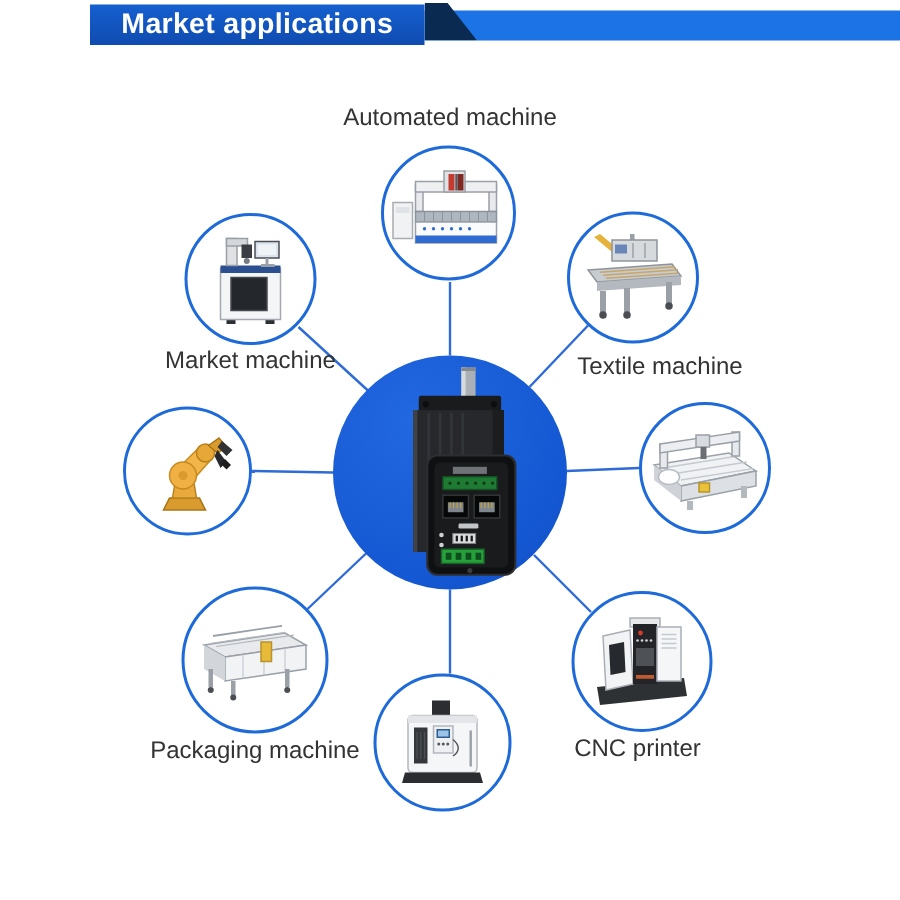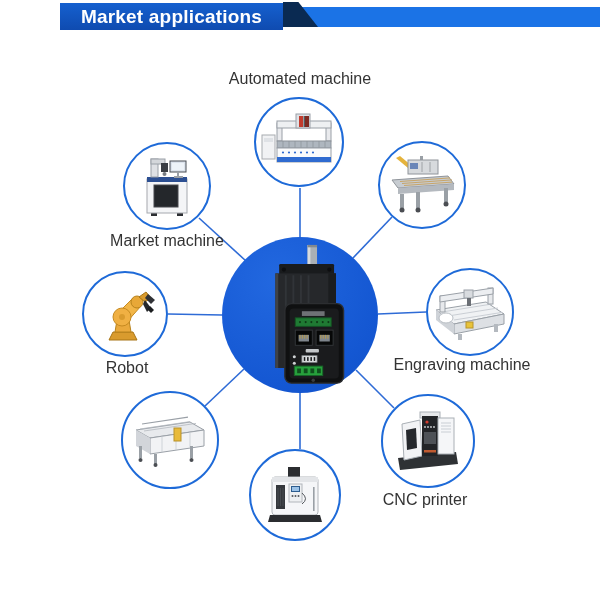--- a/index.html
+++ b/index.html
@@ -187,73 +187,73 @@
       <path d="M14 27.5l50 -3.6 M16 29.5l50 -3.6 M18 31.5l48 -3.4" stroke="#c8a569" stroke-width="1"></path>
       <polygon points="12,34 68,30 68,36 12,40" fill="#b4b9bf"></polygon>
       <rect x="14" y="40" width="4" height="14" fill="#9aa0a6"></rect>
       <rect x="30" y="38" width="4" height="16" fill="#9aa0a6"></rect>
       <rect x="58" y="34" width="4" height="14" fill="#9aa0a6"></rect>
       <circle cx="16" cy="56" r="2.5" fill="#4a4d52"></circle>
       <circle cx="32" cy="56" r="2.5" fill="#4a4d52"></circle>
       <circle cx="60" cy="50" r="2.5" fill="#4a4d52"></circle>
     </svg>
   </div>
+  <div class="node-label l-textile">Textile machine</div>
 
   <div class="bubble b-robot">
     <svg width="64" height="64" viewBox="0 0 64 64">
       <polygon points="16,58 44,58 40,50 20,50" fill="#d99b2e" stroke="#a87516"></polygon>
       <polygon points="22,50 38,50 36,38 24,38" fill="#eaa93c" stroke="#b8831c"></polygon>
       <polygon points="24,32 33,41 48,24 40,16" fill="#f2b648" stroke="#c68a20"></polygon>
       <circle cx="29" cy="35" r="9" fill="#f0b043" stroke="#c68a20"></circle>
       <circle cx="29" cy="35" r="3" fill="#d99b2e"></circle>
       <circle cx="44" cy="20" r="6" fill="#e8a838" stroke="#b8831c"></circle>
       <polygon points="46,15 52,20 58,16 53,10" fill="#d99b2e" stroke="#a87516"></polygon>
       <polygon points="52,18 58,26 54,30 50,22" fill="#26282b"></polygon>
       <polygon points="55,12 62,18 58,22 52,16" fill="#303236"></polygon>
       <polygon points="57,24 61,28 58,31 54,27" fill="#1c1e20"></polygon>
     </svg>
   </div>
-  <div class="node-label l-robot">Robot</div>
 
   <div class="bubble b-engraving">
     <svg width="80" height="60" viewBox="0 0 80 60">
       <polygon points="6,28 56,20 74,32 24,42" fill="#f0f2f4" stroke="#9aa0a7"></polygon>
       <path d="M12 30l50 -8 M18 34l50 -8 M24 38l48 -7.6" stroke="#c5cad0" stroke-width="0.9"></path>
       <polygon points="24,42 74,32 74,42 24,52" fill="#dde0e4" stroke="#9aa0a7"></polygon>
       <polygon points="6,28 24,42 24,52 6,38" fill="#cfd3d8"></polygon>
       <rect x="10" y="14" width="5" height="16" fill="#e7e9ec" stroke="#9aa0a7"></rect>
       <rect x="58" y="6" width="5" height="16" fill="#e7e9ec" stroke="#9aa0a7"></rect>
       <polygon points="10,14 63,6 63,12 10,20" fill="#eceef1" stroke="#9aa0a7"></polygon>
       <rect x="34" y="8" width="9" height="8" fill="#d8dbdf" stroke="#9aa0a7"></rect>
       <rect x="37" y="16" width="4" height="8" fill="#6b6f75"></rect>
       <ellipse cx="16" cy="36" rx="7" ry="5" fill="#ffffff" stroke="#b9bec4"></ellipse>
       <rect x="36" y="40" width="7" height="6" fill="#e8c33a" stroke="#b8942a"></rect>
       <rect x="28" y="52" width="4" height="6" fill="#b4b9bf"></rect>
       <rect x="64" y="42" width="4" height="8" fill="#b4b9bf"></rect>
     </svg>
   </div>
-  <div class="node-label l-engraving">Engraving machine</div>
 
   <div class="bubble b-packaging">
     <svg width="80" height="56" viewBox="0 0 80 56">
       <polygon points="6,18 60,10 74,18 20,26" fill="#e8eaed" stroke="#9aa0a7"></polygon>
       <path d="M10 17l50 -7.4 M14 19l52 -7.6" stroke="#b4b9bf" stroke-width="0.8"></path>
       <polygon points="20,26 74,18 74,34 20,42" fill="#f2f3f5" stroke="#9aa0a7"></polygon>
       <path d="M32 24.2v16 M46 22.2v16 M60 20.2v15" stroke="#c5cad0" stroke-width="0.8"></path>
       <polygon points="6,18 20,26 20,42 6,34" fill="#d2d5da"></polygon>
       <rect x="44" y="16" width="7" height="13" fill="#e8ba3a" stroke="#b8922a"></rect>
       <path d="M12 12l46 -6.8" stroke="#9aa0a7" stroke-width="1.2"></path>
       <rect x="9" y="34" width="3" height="12" fill="#9aa0a6"></rect>
       <rect x="24" y="42" width="3" height="10" fill="#9aa0a6"></rect>
       <rect x="60" y="34" width="3" height="12" fill="#9aa0a6"></rect>
       <circle cx="10.5" cy="48" r="2" fill="#4a4d52"></circle>
       <circle cx="25.5" cy="53" r="2" fill="#4a4d52"></circle>
       <circle cx="61.5" cy="48" r="2" fill="#4a4d52"></circle>
     </svg>
   </div>
+  <div class="node-label l-packaging">Packaging machine</div>
 
   <div class="bubble b-cnc">
     <svg width="68" height="66" viewBox="0 0 68 66">
       <polygon points="4,50 62,44 64,56 6,62" fill="#2e3134"></polygon>
       <rect x="26" y="4" width="20" height="6" fill="#e6e8ea" stroke="#aab0b6"></rect>
       <polygon points="8,16 26,12 28,48 10,52" fill="#f2f3f5" stroke="#aab0b6"></polygon>
       <polygon points="12,22 22,20 23,40 13,42" fill="#26292d"></polygon>
       <rect x="28" y="8" width="16" height="40" fill="#222427"></rect>
       <circle cx="33" cy="14" r="1.6" fill="#d23b2e"></circle>
       <circle cx="31" cy="19" r="0.9" fill="#cfd2d5"></circle>

